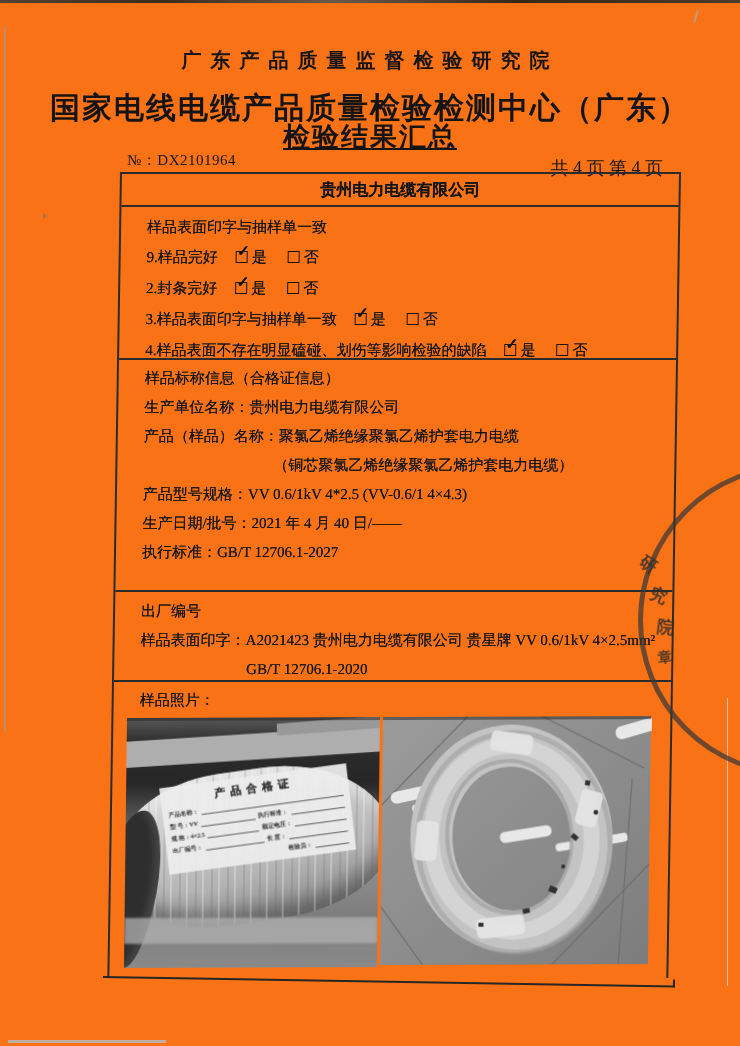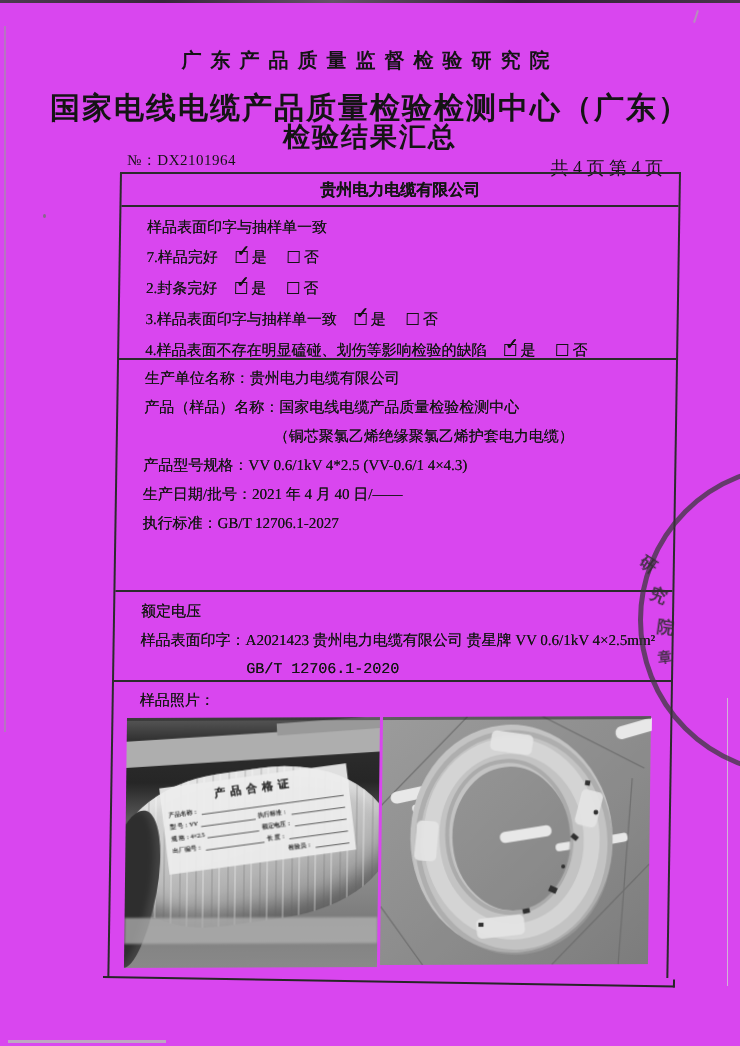--- a/index.html
+++ b/index.html
@@ -1,57 +1,57 @@
 <!DOCTYPE html>
 <html><head>
 <meta charset="utf-8">
 <style>
   html,body{margin:0;padding:0;background:#e8e8e8;}
   *{box-sizing:border-box;}
   #page{
     position:relative;width:740px;height:1046px;margin:0 auto;
-    background:#d946ef;overflow:hidden;
+    background:#f97316;overflow:hidden;
     font-family:"Liberation Serif","DejaVu Serif",serif;
     color:#141414;
   }
   
   .art{position:absolute;}
   .art-top{left:0;top:0;width:740px;height:3px;opacity:.88;
     background:linear-gradient(90deg,#3a3a3a 0%,#222 22%,#555 45%,#1c1c1c 70%,#333 100%);}
   .art-left{left:4px;top:26px;width:2px;height:706px;background:#9a9a9a;opacity:.55;}
   .art-dot{left:43px;top:214px;width:3px;height:4px;background:#707070;border-radius:50%;opacity:.8;}
   .art-tick{left:695px;top:10px;width:2px;height:13px;background:#a9a9a9;transform:rotate(18deg);opacity:.7;}
   .art-rline{left:727px;top:698px;width:1px;height:288px;background:#cfcfcf;opacity:.8;}
   .art-smudge{left:8px;top:1040px;width:158px;height:3px;background:#b9b9b9;filter:blur(.4px);opacity:.85;}
   
   .hdr{position:absolute;left:0;width:740px;text-align:center;font-weight:700;white-space:nowrap;}
   .org1{top:47px;font-size:20px;letter-spacing:9px;}
   .org2{top:88px;font-size:30px;letter-spacing:2px;}
-  .doc{top:119px;font-size:27px;letter-spacing:2px;}
+  .doc{top:119px;font-size:27px;letter-spacing:2px;text-decoration:underline;}
   .repno{position:absolute;left:127px;top:151px;font-size:15px;letter-spacing:.5px;}
   .pageinfo{position:absolute;right:77px;top:156px;font-size:18px;}
   
   .tbl{
     position:absolute;left:120px;top:172px;width:561px;height:806px;
     border:2px solid #2b2b2b;border-bottom:none;
     transform:skewX(-0.9deg);transform-origin:top center;
     font-size:15px;text-shadow:0 0 .3px #222;
   }
   .tbl .head{height:33px;line-height:31px;text-align:center;font-weight:700;font-size:16px;
     border-bottom:2px solid #2b2b2b;}
   .sec{position:relative;width:100%;}
   .secA{height:151px;padding:5px 0 0 26px;}
   .secB{height:232px;border-top:2px solid #2b2b2b;padding:4px 0 0 26px;}
   .secC{height:90px;border-top:2px solid #2b2b2b;padding:5px 0 0 26px;}
   .secD{height:298px;border-top:2px solid #2b2b2b;padding:4px 0 0 26px;}
   .ln{line-height:29px;white-space:nowrap;}
   .secA .ln{line-height:30px;}
   .secA .item{line-height:31px;}
   .indent1{padding-left:130px;}
-  .indent2{padding-left:106px;font-family:Liberation Mono, monospace;}
+  .indent2{padding-left:106px;}
   
   .grp{margin-left:18px;}
   .cb{position:relative;display:inline-block;width:12px;height:12px;border:1.6px solid #141414;
       margin:0 4px -1px 0;}
   .cb.second{margin-left:21px;}
   .tick{position:absolute;left:0px;top:-8px;font-size:15px;font-weight:700;line-height:1;}
   
   .tbl-bottom{position:absolute;left:103px;top:976px;width:572px;height:2px;background:#262626;
     transform:rotate(0.95deg);transform-origin:left center;}
   .tbl-bottom:after{content:"";position:absolute;right:0;bottom:0;width:2px;height:8px;background:#262626;}
@@ -108,44 +108,45 @@
   <div class="hdr doc">检验结果汇总</div>
   <div class="repno"><span>№：</span><span>DX2101964</span></div>
   <div class="pageinfo">共 4 页 第 4 页</div>
 
   <div class="tbl">
     <div class="head">贵州电力电缆有限公司</div>
 
     <div class="sec secA">
       <div class="ln t">样品表面印字与抽样单一致</div>
       <div class="ln item">
-        <span>7.样品完好</span><span class="grp"><span class="cb"><span class="tick">✓</span></span><span>是</span><span class="cb second"></span><span>否</span></span>
+        <span>9.样品完好</span><span class="grp"><span class="cb"><span class="tick">✓</span></span><span>是</span><span class="cb second"></span><span>否</span></span>
       </div>
       <div class="ln item">
         <span>2.封条完好</span><span class="grp"><span class="cb"><span class="tick">✓</span></span><span>是</span><span class="cb second"></span><span>否</span></span>
       </div>
       <div class="ln item">
         <span>3.样品表面印字与抽样单一致</span><span class="grp"><span class="cb"><span class="tick">✓</span></span><span>是</span><span class="cb second"></span><span>否</span></span>
       </div>
       <div class="ln item">
         <span>4.样品表面不存在明显磕碰、划伤等影响检验的缺陷</span><span class="grp"><span class="cb"><span class="tick">✓</span></span><span>是</span><span class="cb second"></span><span>否</span></span>
       </div>
     </div>
 
     <div class="sec secB">
+      <div class="ln">样品标称信息（合格证信息）</div>
       <div class="ln">生产单位名称：贵州电力电缆有限公司</div>
-      <div class="ln">产品（样品）名称：国家电线电缆产品质量检验检测中心</div>
+      <div class="ln">产品（样品）名称：聚氯乙烯绝缘聚氯乙烯护套电力电缆</div>
       <div class="ln indent1">（铜芯聚氯乙烯绝缘聚氯乙烯护套电力电缆）</div>
       <div class="ln">产品型号规格：VV 0.6/1kV 4*2.5 (VV-0.6/1 4×4.3)</div>
       <div class="ln">生产日期/批号：2021 年 4 月 40 日/——</div>
       <div class="ln">执行标准：GB/T 12706.1-2027</div>
     </div>
 
     <div class="sec secC">
-      <div class="ln">额定电压</div>
+      <div class="ln">出厂编号</div>
       <div class="ln">样品表面印字：A2021423 贵州电力电缆有限公司  贵星牌  VV 0.6/1kV 4×2.5mm²</div>
       <div class="ln indent2">GB/T 12706.1-2020</div>
     </div>
 
     <div class="sec secD">
       <div class="ln">样品照片：</div>
 
       <div class="photos">
 
         <div class="photo photoL">

